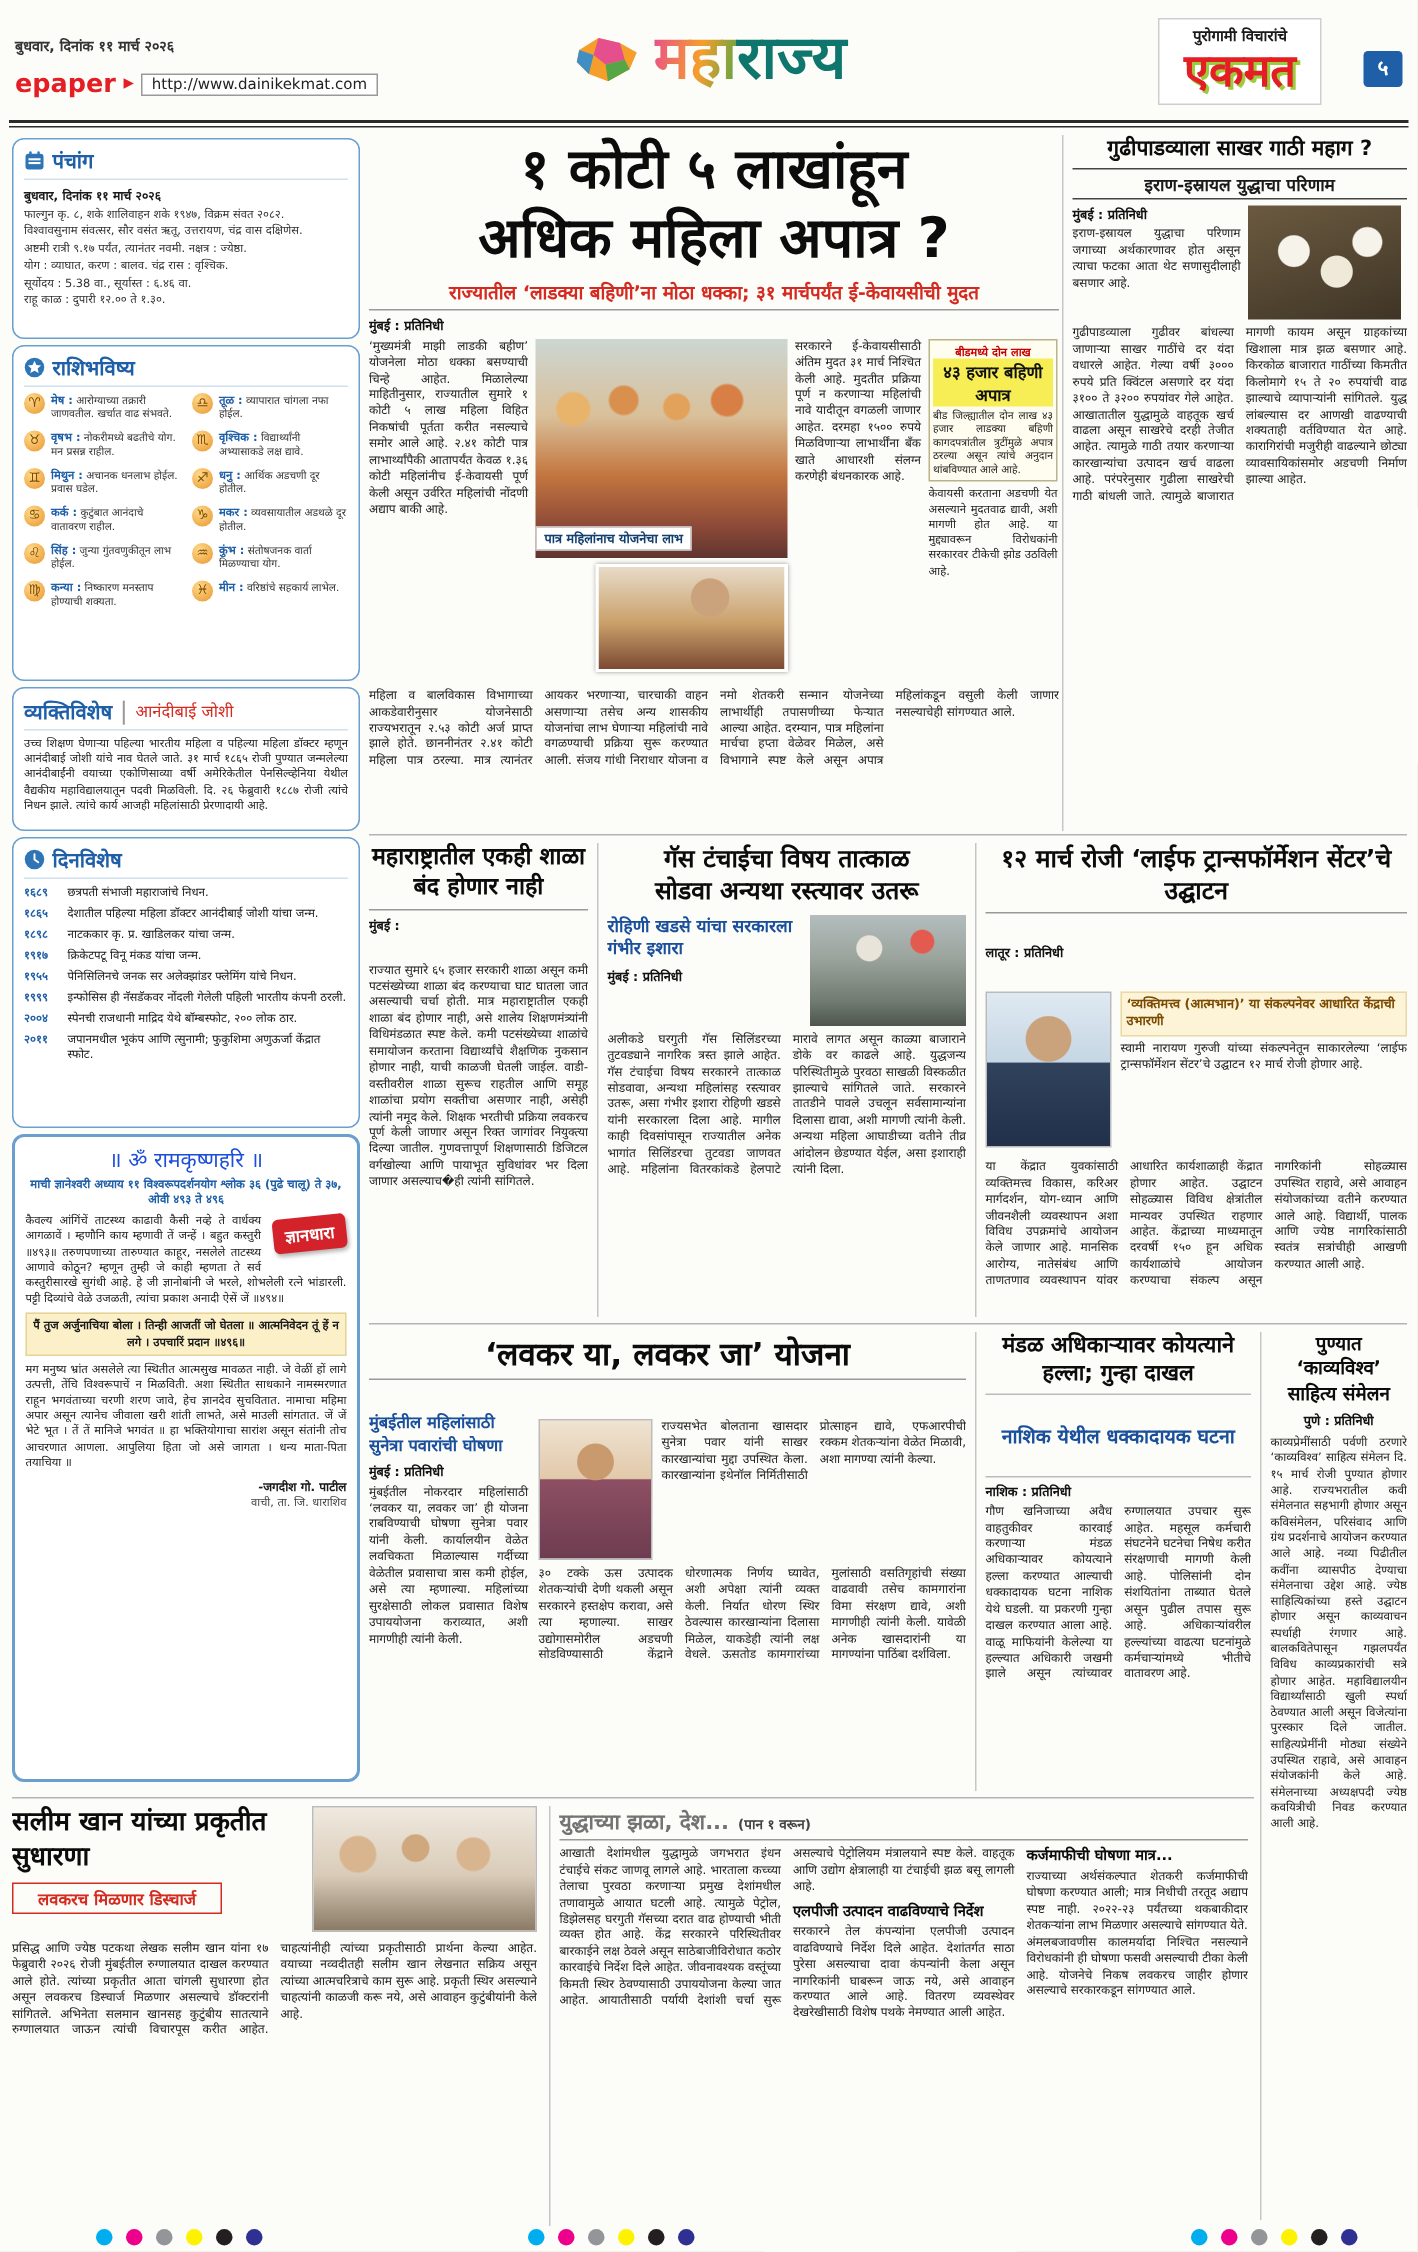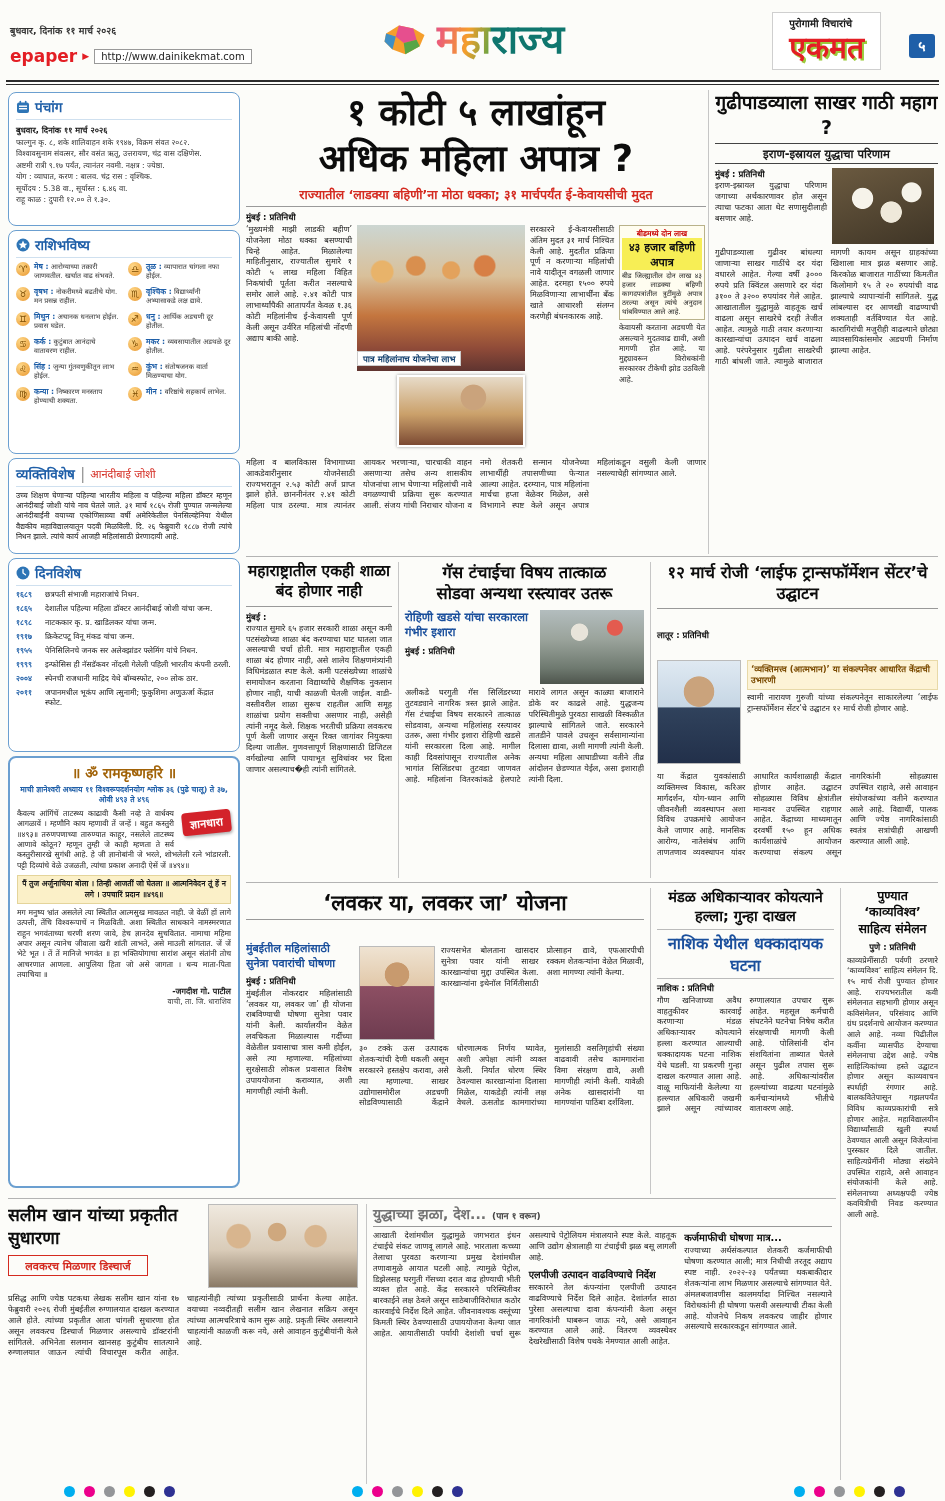--- a/index.html
+++ b/index.html
@@ -61,21 +61,21 @@
       <svg width="48" height="40" viewBox="0 0 60 50">
         <path d="M6,18 L22,8 L40,12 L54,20 L48,34 L30,44 L14,38 L4,28 Z" fill="#f59e2c"></path>
         <path d="M22,8 L40,12 L44,26 L28,30 L18,22 Z" fill="#e64f8e"></path>
         <path d="M28,30 L44,26 L48,34 L30,44 Z" fill="#56a546"></path>
         <path d="M6,18 L18,22 L14,38 L4,28 Z" fill="#3f8fc4"></path>
       </svg>
       <div style="font-size:40px;font-weight:800;line-height:1.15;white-space:nowrap">
         <span style="background:linear-gradient(100deg,#e94e8a,#f59e2c 55%,#56a546);-webkit-background-clip:text;background-clip:text;color:transparent">महा</span><span style="color:#0f766e">राज्य</span>
       </div>
     </div>
-    <div style="position:absolute;right:64px;top:12px;border:1px solid #cfcfcf;padding:3px 16px;background:#fff">
+    <div style="position:absolute;right:64px;top:12px;text-align:center;border:1px solid #cfcfcf;padding:3px 16px;background:#fff">
       <div style="font-size:10px;font-weight:bold;color:#1a1a1a">पुरोगामी विचारांचे</div>
       <div style="font-size:30px;font-weight:800;color:#e31e24;text-shadow:2px 2px 0 #9ccb3b;line-height:1.2">एकमत</div>
     </div>
     <div style="position:absolute;right:10px;top:34px;width:26px;height:24px;background:#1f5fa8;color:#fff;font-weight:bold;font-size:14px;text-align:center;line-height:24px;border-radius:3px">५</div>
     <div style="position:absolute;left:6px;right:6px;top:80px;height:5px;border-top:2px solid #2b2b2b;border-bottom:1px solid #2b2b2b"></div>
   </div>
 
   <div class="abs sbox" style="left:8px;top:92px;width:232px;height:134px">
     <div class="sh">
       <svg width="14" height="14" viewBox="0 0 14 14">
@@ -205,21 +205,21 @@
           <span>स्पेनची राजधानी माद्रिद येथे बॉम्बस्फोट, २०० लोक ठार.</span>
         </div>
       <div class="di">
           <b class="dy">२०११</b>
           <span>जपानमधील भूकंप आणि त्सुनामी; फुकुशिमा अणुऊर्जा केंद्रात स्फोट.</span>
         </div>
     </div>
   </div>
 
   <div class="abs sbox" style="left:8px;top:756px;width:232px;height:432px;border-width:2px">
-    <div style="text-align:center;font-weight:700;font-size:14px;color:#a16207">॥ ॐ रामकृष्णहरि ॥</div>
+    <div style="text-align:center;font-weight:400;font-size:14px;color:#1d4ed8">॥ ॐ रामकृष्णहरि ॥</div>
     <div style="text-align:center;font-size:7.7px;font-weight:bold;color:#1f5fa8;margin:2px 0 5px">माची ज्ञानेश्वरी अध्याय ११ विश्वरूपदर्शनयोग श्लोक ३६ (पुढे चालू) ते ३७, ओवी ४९३ ते ४९६</div>
     <div class="gyan"><span>ज्ञानधारा</span></div>
     <div class="bt" style="font-size:7.6px">कैवल्य आंगिंचें ताटस्थ्य काढावी कैसी नव्हे ते वार्धक्य आगळावें । म्हणौनि काय म्हणावी तें जन्हें । बहुत कस्तुरी ॥४९३॥ तरुणपणाच्या तारुण्यात काहूर, नसलेले ताटस्थ्य आणावे कोठून? म्हणून तुम्ही जे काही म्हणता ते सर्व कस्तुरीसारखे सुगंधी आहे. हे जी ज्ञानोबांनी जे भरले, शोभलेली रत्ने भांडारली. पट्टी दिव्यांचे वेळे उजळती, त्यांचा प्रकाश अनादी ऐसें जें ॥४९४॥</div>
     <div class="verse">पैं तुज अर्जुनाचिया बोला । तिन्ही आजतीं जो घेतला ॥ आत्मनिवेदन तूं हें न लगे । उपचारिं प्रदान ॥४९६॥</div>
     <div class="bt" style="font-size:7.6px">मग मनुष्य भ्रांत असलेले त्या स्थितीत आत्मसुख मावळत नाही. जे वेळीं हों लागे उत्पत्ती, तेंचि विश्वरूपाचें न मिळविती. अशा स्थितीत साधकाने नामस्मरणात राहून भगवंताच्या चरणी शरण जावे, हेच ज्ञानदेव सुचवितात. नामाचा महिमा अपार असून त्यानेच जीवाला खरी शांती लाभते, असे माउली सांगतात. जें जें भेटे भूत । तें तें मानिजे भगवंत ॥ हा भक्तियोगाचा सारांश असून संतांनी तोच आचरणात आणला. आपुलिया हिता जो असे जागता । धन्य माता-पिता तयाचिया ॥</div>
     <div style="text-align:right;font-weight:bold;font-size:8px;margin-top:5px">-जगदीश गो. पाटील</div>
     <div style="text-align:right;font-size:7.5px;color:#444">वाची, ता. जि. धाराशिव</div>
   </div>
 
   <div class="abs" style="left:246px;top:90px;width:460px;height:464px">
@@ -244,37 +244,37 @@
           <div class="ytit">४३ हजार बहिणी अपात्र</div>
           <div class="ybod">बीड जिल्ह्यातील दोन लाख ४३ हजार लाडक्या बहिणी कागदपत्रांतील त्रुटींमुळे अपात्र ठरल्या असून त्यांचे अनुदान थांबविण्यात आले आहे.</div>
         </div>
         <div class="bt" style="font-size:7.6px">केवायसी करताना अडचणी येत असल्याने मुदतवाढ द्यावी, अशी मागणी होत आहे. या मुद्द्यावरून विरोधकांनी सरकारवर टीकेची झोड उठविली आहे.</div>
       </div>
     </div>
     <div class="bt c4" style="margin-top:5px;height:94px">महिला व बालविकास विभागाच्या आकडेवारीनुसार योजनेसाठी राज्यभरातून २.५३ कोटी अर्ज प्राप्त झाले होते. छाननीनंतर २.४१ कोटी महिला पात्र ठरल्या. मात्र त्यानंतर आयकर भरणाऱ्या, चारचाकी वाहन असणाऱ्या तसेच अन्य शासकीय योजनांचा लाभ घेणाऱ्या महिलांची नावे वगळण्याची प्रक्रिया सुरू करण्यात आली. संजय गांधी निराधार योजना व नमो शेतकरी सन्मान योजनेच्या लाभार्थीही तपासणीच्या फेऱ्यात आल्या आहेत. दरम्यान, पात्र महिलांना मार्चचा हप्ता वेळेवर मिळेल, असे विभागाने स्पष्ट केले असून अपात्र महिलांकडून वसुली केली जाणार नसल्याचेही सांगण्यात आले.</div>
   </div>
 
   <div class="abs vl" style="left:708px;top:90px;width:230px;height:464px">
-    <div style="font-size:19px;font-weight:800;text-align:center;line-height:1.3;color:#0c0c0c">गुढीपाडव्याला साखर गाठी महाग ?</div>
+    <div style="font-size:14px;font-weight:800;text-align:center;line-height:1.3;color:#0c0c0c">गुढीपाडव्याला साखर गाठी महाग ?</div>
     <div style="border-top:1px solid #444;border-bottom:1px solid #444;text-align:center;font-weight:bold;font-size:11.5px;padding:2px 0;margin:4px 0">इराण-इस्रायल युद्धाचा परिणाम</div>
     <div style="display:flex;gap:5px;margin-bottom:4px">
       <div style="width:112px">
         <div class="byl">मुंबई : प्रतिनिधी</div>
         <div class="bt" style="margin-top:2px">इराण-इस्रायल युद्धाचा परिणाम जगाच्या अर्थकारणावर होत असून त्याचा फटका आता थेट सणासुदीलाही बसणार आहे.</div>
       </div>
       <div class="ph ph-sugar" style="width:102px;height:76px;flex:0 0 auto"></div>
     </div>
     <div class="bt c2" style="height:330px">गुढीपाडव्याला गुढीवर बांधल्या जाणाऱ्या साखर गाठींचे दर यंदा वधारले आहेत. गेल्या वर्षी ३००० रुपये प्रति क्विंटल असणारे दर यंदा ३१०० ते ३२०० रुपयांवर गेले आहेत. आखातातील युद्धामुळे वाहतूक खर्च वाढला असून साखरेचे दरही तेजीत आहेत. त्यामुळे गाठी तयार करणाऱ्या कारखान्यांचा उत्पादन खर्च वाढला आहे. परंपरेनुसार गुढीला साखरेची गाठी बांधली जाते. त्यामुळे बाजारात मागणी कायम असून ग्राहकांच्या खिशाला मात्र झळ बसणार आहे. किरकोळ बाजारात गाठींच्या किमतीत किलोमागे १५ ते २० रुपयांची वाढ झाल्याचे व्यापाऱ्यांनी सांगितले. युद्ध लांबल्यास दर आणखी वाढण्याची शक्यताही वर्तविण्यात येत आहे. कारागिरांची मजुरीही वाढल्याने छोट्या व्यावसायिकांसमोर अडचणी निर्माण झाल्या आहेत.</div>
   </div>
 
   <div class="hline" style="left:246px;top:556px;width:692px"></div>
 
   <div class="abs" style="left:246px;top:562px;width:146px;height:316px">
     <div style="font-size:15.5px;font-weight:800;text-align:center;line-height:1.28;color:#0c0c0c;border-bottom:1px solid #999;padding-bottom:4px">महाराष्ट्रातील एकही शाळा बंद होणार नाही</div>
-    <div class="byl" style="margin:4px 0 2px">मुंबई :</div>
+    <div class="byl" style="margin:4px 0 19px">मुंबई :</div>
     <div class="bt" style="height:230px">राज्यात सुमारे ६५ हजार सरकारी शाळा असून कमी पटसंख्येच्या शाळा बंद करण्याचा घाट घातला जात असल्याची चर्चा होती. मात्र महाराष्ट्रातील एकही शाळा बंद होणार नाही, असे शालेय शिक्षणमंत्र्यांनी विधिमंडळात स्पष्ट केले. कमी पटसंख्येच्या शाळांचे समायोजन करताना विद्यार्थ्यांचे शैक्षणिक नुकसान होणार नाही, याची काळजी घेतली जाईल. वाडी-वस्तीवरील शाळा सुरूच राहतील आणि समूह शाळांचा प्रयोग सक्तीचा असणार नाही, असेही त्यांनी नमूद केले. शिक्षक भरतीची प्रक्रिया लवकरच पूर्ण केली जाणार असून रिक्त जागांवर नियुक्त्या दिल्या जातील. गुणवत्तापूर्ण शिक्षणासाठी डिजिटल वर्गखोल्या आणि पायाभूत सुविधांवर भर दिला जाणार असल्याच�ही त्यांनी सांगितले.</div>
   </div>
 
   <div class="abs vl" style="left:398px;top:562px;width:246px;height:316px">
     <div style="font-size:16.5px;font-weight:800;text-align:center;line-height:1.3;color:#0c0c0c">
       <div>गॅस टंचाईचा विषय तात्काळ</div>
       <div>सोडवा अन्यथा रस्त्यावर उतरू</div>
     </div>
     <div style="display:flex;gap:6px;margin:5px 0 4px">
       <div style="flex:1">
@@ -314,21 +314,21 @@
           <div class="ph ph-sunetra" style="width:76px;height:94px;flex:0 0 auto;border:1px solid #bbb"></div>
           <div class="bt c2" style="flex:1;height:94px">राज्यसभेत बोलताना खासदार सुनेत्रा पवार यांनी साखर कारखान्यांचा मुद्दा उपस्थित केला. कारखान्यांना इथेनॉल निर्मितीसाठी प्रोत्साहन द्यावे, एफआरपीची रक्कम शेतकऱ्यांना वेळेत मिळावी, अशा मागण्या त्यांनी केल्या.</div>
         </div>
         <div class="bt c3" style="margin-top:4px;height:142px">३० टक्के ऊस उत्पादक शेतकऱ्यांची देणी थकली असून सरकारने हस्तक्षेप करावा, असे त्या म्हणाल्या. साखर उद्योगासमोरील अडचणी सोडविण्यासाठी केंद्राने धोरणात्मक निर्णय घ्यावेत, अशी अपेक्षा त्यांनी व्यक्त केली. निर्यात धोरण स्थिर ठेवल्यास कारखान्यांना दिलासा मिळेल, याकडेही त्यांनी लक्ष वेधले. ऊसतोड कामगारांच्या मुलांसाठी वसतिगृहांची संख्या वाढवावी तसेच कामगारांना विमा संरक्षण द्यावे, अशी मागणीही त्यांनी केली. यावेळी अनेक खासदारांनी या मागण्यांना पाठिंबा दर्शविला.</div>
       </div>
     </div>
   </div>
 
   <div class="abs vl" style="left:650px;top:888px;width:184px;height:306px">
     <div style="font-size:14.5px;font-weight:800;text-align:center;line-height:1.3;color:#0c0c0c">मंडळ अधिकाऱ्यावर कोयत्याने हल्ला; गुन्हा दाखल</div>
-    <div class="hl-blue" style="font-size:16px;text-align:center;margin:3px 0;border-top:1px solid #bbb;border-bottom:1px solid #bbb;padding:2px 0">नाशिक येथील धक्कादायक घटना</div>
+    <div class="hl-blue" style="font-size:13px;text-align:center;margin:3px 0;border-top:1px solid #bbb;border-bottom:1px solid #bbb;padding:18px 0">नाशिक येथील धक्कादायक घटना</div>
     <div class="byl" style="margin-bottom:3px">नाशिक : प्रतिनिधी</div>
     <div class="bt c2" style="height:222px">गौण खनिजाच्या अवैध वाहतुकीवर कारवाई करणाऱ्या मंडळ अधिकाऱ्यावर कोयत्याने हल्ला करण्यात आल्याची धक्कादायक घटना नाशिक येथे घडली. या प्रकरणी गुन्हा दाखल करण्यात आला आहे. वाळू माफियांनी केलेल्या या हल्ल्यात अधिकारी जखमी झाले असून त्यांच्यावर रुग्णालयात उपचार सुरू आहेत. महसूल कर्मचारी संघटनेने घटनेचा निषेध करीत संरक्षणाची मागणी केली आहे. पोलिसांनी दोन संशयितांना ताब्यात घेतले असून पुढील तपास सुरू आहे. अधिकाऱ्यांवरील हल्ल्यांच्या वाढत्या घटनांमुळे कर्मचाऱ्यांमध्ये भीतीचे वातावरण आहे.</div>
   </div>
 
   <div class="abs vl" style="left:840px;top:888px;width:98px;height:592px">
     <div style="font-size:12.5px;font-weight:800;text-align:center;line-height:1.3;color:#0c0c0c">पुण्यात ‘काव्यविश्व’ साहित्य संमेलन</div>
     <div class="byl" style="text-align:center;margin:4px 0">पुणे : प्रतिनिधी</div>
     <div class="bt" style="font-size:7.8px;height:500px">काव्यप्रेमींसाठी पर्वणी ठरणारे ‘काव्यविश्व’ साहित्य संमेलन दि. १५ मार्च रोजी पुण्यात होणार आहे. राज्यभरातील कवी संमेलनात सहभागी होणार असून कविसंमेलन, परिसंवाद आणि ग्रंथ प्रदर्शनाचे आयोजन करण्यात आले आहे. नव्या पिढीतील कवींना व्यासपीठ देण्याचा संमेलनाचा उद्देश आहे. ज्येष्ठ साहित्यिकांच्या हस्ते उद्घाटन होणार असून काव्यवाचन स्पर्धाही रंगणार आहे. बालकवितेपासून गझलपर्यंत विविध काव्यप्रकारांची सत्रे होणार आहेत. महाविद्यालयीन विद्यार्थ्यांसाठी खुली स्पर्धा ठेवण्यात आली असून विजेत्यांना पुरस्कार दिले जातील. साहित्यप्रेमींनी मोठ्या संख्येने उपस्थित राहावे, असे आवाहन संयोजकांनी केले आहे. संमेलनाच्या अध्यक्षपदी ज्येष्ठ कवयित्रीची निवड करण्यात आली आहे.</div>
   </div>
 

